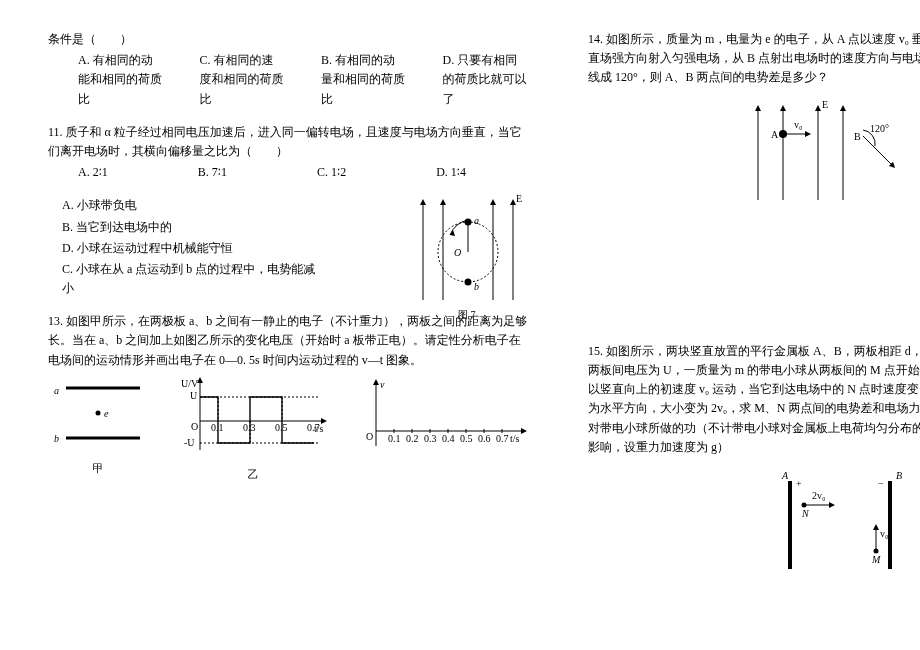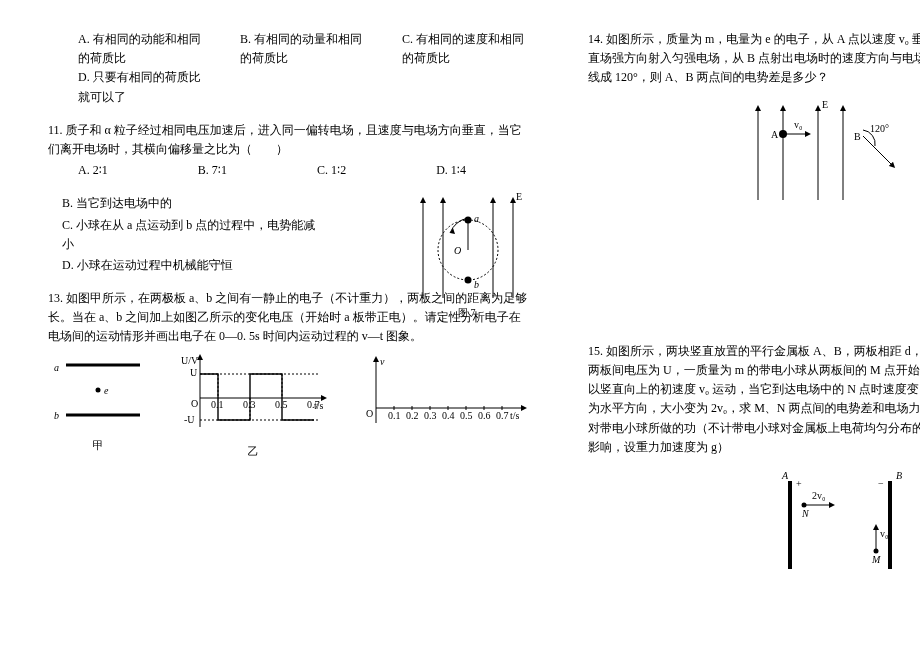--- a/index.html
+++ b/index.html
@@ -1,63 +1,65 @@
 <!DOCTYPE html>
 <html><head>
 <meta charset="utf-8">
 <style>
   html,body{margin:0;padding:0;background:#fff;font-family:"SimSun","STSong",serif;color:#000;font-size:12px;line-height:1.6}
   .page{width:920px;height:650px;padding:30px 36px 0 48px;box-sizing:border-box;display:flex;gap:60px}
   .col{flex:1;position:relative}
   .q{margin-bottom:14px}
   .q p{margin:0 0 2px 0}
-  .opts2{display:grid;grid-template-columns:1fr 1fr 1fr;padding-left:30px;column-gap:36px}
+  .opts2{display:grid;grid-template-columns:1fr 1fr 1fr 1fr;padding-left:30px;column-gap:36px}
   .opts4{display:grid;grid-template-columns:repeat(4,auto);padding-left:30px;column-gap:28px}
   .idt{padding-left:14px}
   .rel{position:relative}
   
   .fig-circle{position:absolute;right:0;top:-6px;width:120px}
   .row-figs{display:flex;align-items:flex-start;gap:30px;margin-top:6px}
   .row-figs svg{display:block}
   .sub{text-align:center;font-size:11px}
   .fig14{margin:8px 0 0 150px}
   .fig15{margin:8px 0 0 180px}
   svg text{font-family:"SimSun",serif;font-size:10px}
   .cap{font-style:italic}
 </style>
 </head>
 <body>
 
 <div class="page">
 
   <div class="col">
     <div class="q">
+      <p>条件是（　　）</p>
       <div class="opts2">
         <span>A. 有相同的动能和相同的荷质比</span>
+        <span>C. 有相同的速度和相同的荷质比</span>
         <span>B. 有相同的动量和相同的荷质比</span>
-        <span>C. 有相同的速度和相同的荷质比</span>
         <span>D. 只要有相同的荷质比就可以了</span>
       </div>
     </div>
 
     <div class="q">
       <p>11. 质子和 α 粒子经过相同电压加速后，进入同一偏转电场，且速度与电场方向垂直，当它们离开电场时，其横向偏移量之比为（　　）</p>
       <div class="opts4">
         <span>A. 2∶1</span>
         <span>B. 7∶1</span>
         <span>C. 1∶2</span>
         <span>D. 1∶4</span>
       </div>
     </div>
 
     <div class="q rel">
       <div class="idt" style="width:260px">
+        <p>A. 小球带负电</p>
         <p>B. 当它到达电场中的</p>
+        <p>D. 小球在运动过程中机械能守恒</p>
         <p>C. 小球在从 a 点运动到 b 点的过程中，电势能减小</p>
-        <p>D. 小球在运动过程中机械能守恒</p>
       </div>
       <div class="fig-circle">
         <svg width="120" height="130" viewBox="0 0 120 130">
           <defs>
               <marker id="ah" markerWidth="6" markerHeight="6" refX="3" refY="3" orient="auto">
                 <path d="M0,0 L6,3 L0,6 z" fill="#000"></path>
               </marker>
             </defs>
 
           <line x1="15" y1="110" x2="15" y2="12" stroke="#000" marker-end="url(#ah)"></line>

